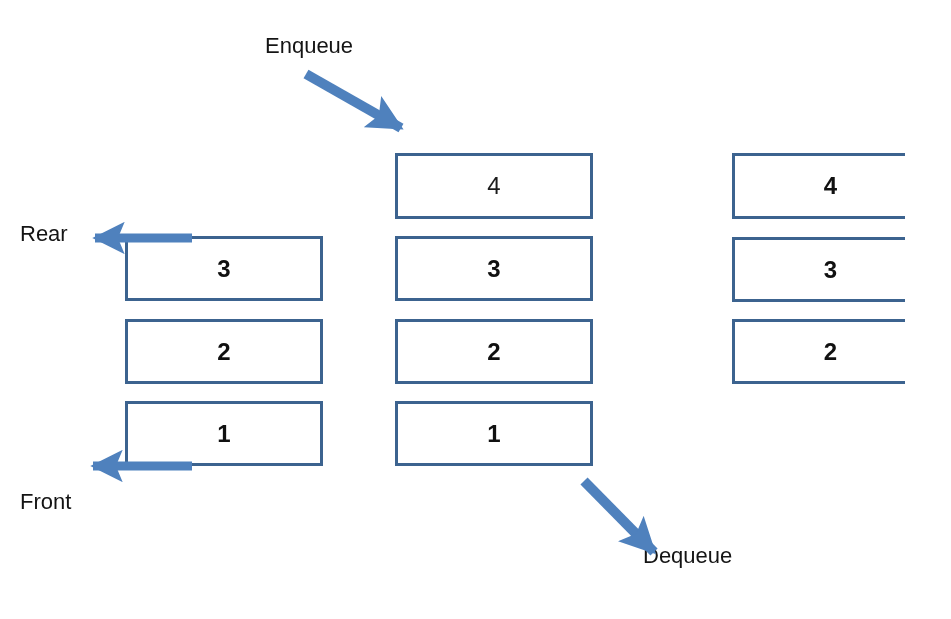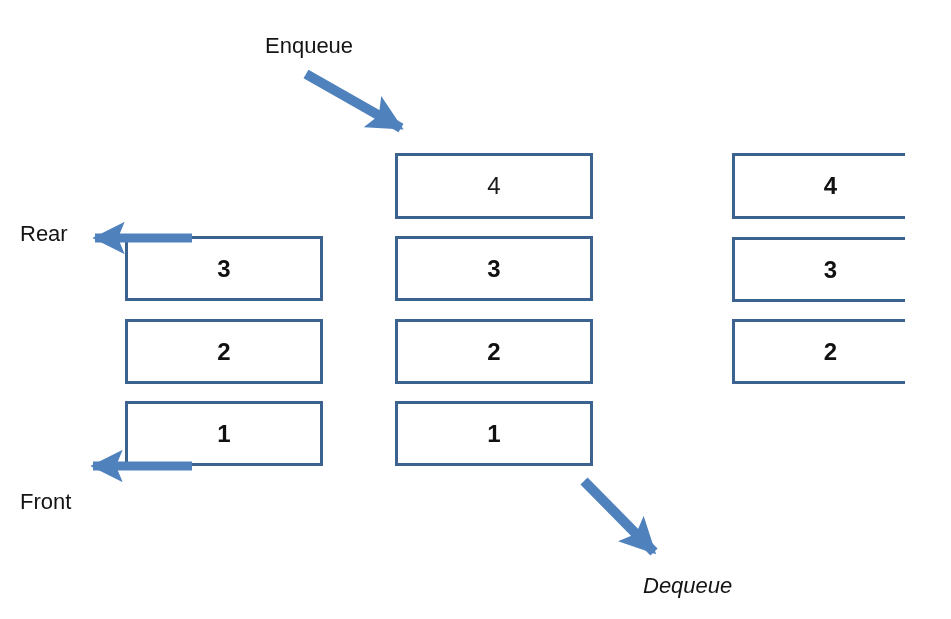--- a/index.html
+++ b/index.html
@@ -45,21 +45,21 @@
   svg marker path { fill: #4f81bd; }
 </style>
 </head>
 <body>
 
 <div class="canvas">
 
   <div class="diagram-label" style="left:265px; top:33px;">Enqueue</div>
   <div class="diagram-label" style="left:20px; top:221px;">Rear</div>
   <div class="diagram-label" style="left:20px; top:452px;margin-top:37px;">Front</div>
-  <div class="diagram-label" style="left:643px; top:573px;font-style:italic;">Dequeue</div>
+  <div class="diagram-label" style="left:643px; top:543px;">Dequeue</div>
 
   <div class="qbox" style="left:125px; top:236px;">3</div>
   <div class="qbox" style="left:125px; top:319px;">2</div>
   <div class="qbox" style="left:125px; top:401px;">1</div>
 
   <div class="qbox regular" style="left:395px; top:153px; height:66px;">4</div>
   <div class="qbox" style="left:395px; top:236px;">3</div>
   <div class="qbox" style="left:395px; top:319px;">2</div>
   <div class="qbox" style="left:395px; top:401px;">1</div>
 

